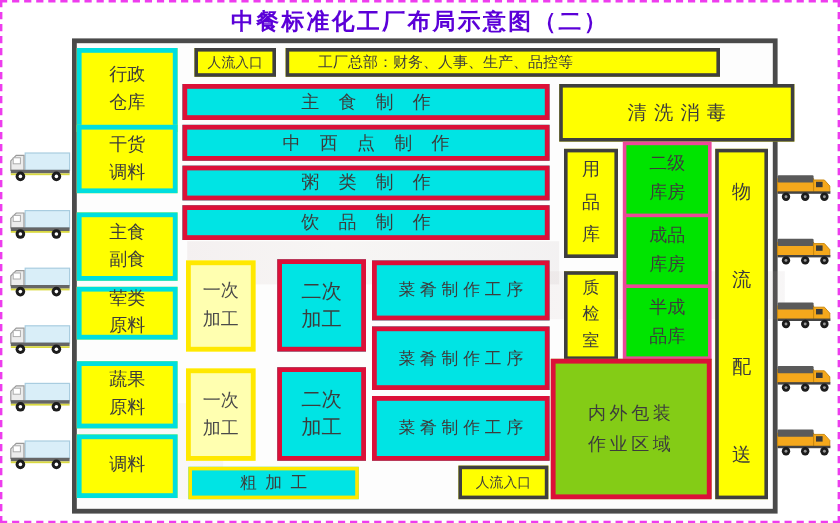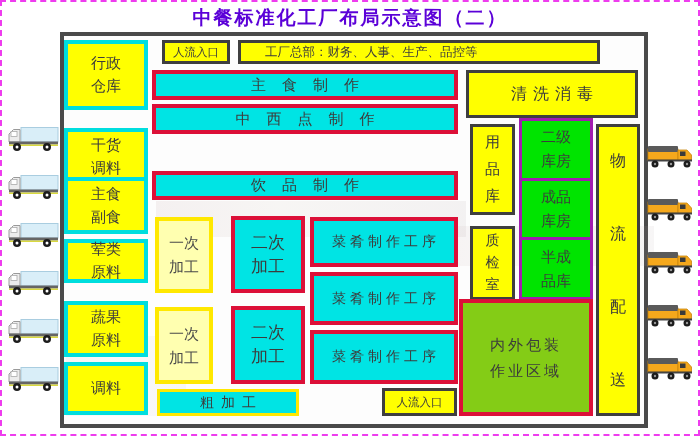--- a/index.html
+++ b/index.html
@@ -18,40 +18,40 @@
   .darkb{background:#ffff00;border:3px solid #3f3f3f;}
   .bar{left:150px;width:306px;background:#00e4e4;border:4px solid #dc1038;font-size:15px;}
   .bar span{letter-spacing:16px;padding-left:16px;}
   .dish{left:308px;width:148px;background:#00e4e4;border:4px solid #dc1038;font-size:14px;}
   .dish span{letter-spacing:4px;padding-left:4px;}
   .prim{left:153px;width:58px;background:#ffffb0;border:4px solid #ffe800;font-size:15px;line-height:24px;color:#4a4a4a;}
   .seco{left:229px;width:74px;background:#00e4e4;border:4px solid #dc1038;font-size:17px;line-height:24px;}
   .ybord{background:#00e4e4;border:3px solid #ffe800;font-size:14px;}
   #top-entrance{left:160px;top:38px;width:68px;height:24px;font-size:11.5px;}
   #hq-bar{left:236px;top:38px;width:362px;height:24px;font-size:12.5px;justify-content:flex-start;padding-left:24px;}
-  #cleaning{left:464px;top:68px;width:172px;height:48px;font-size:16px;}
+  #cleaning{left:464px;top:68px;width:196px;height:48px;font-size:16px;}
   #cleaning span{letter-spacing:6px;padding-left:6px;}
   #supplies{left:468px;top:122px;width:45px;height:91px;font-size:15px;line-height:27px;}
-  #green-stack{position:absolute;left:517px;top:116px;width:74px;height:182px;background:#a21caf;
+  #green-stack{position:absolute;left:517px;top:116px;width:74px;height:182px;background:#ec4899;
                box-sizing:border-box;padding:3px;display:flex;flex-direction:column;gap:3px;}
   .gcell{flex:1;background:#00e400;display:flex;align-items:center;justify-content:center;
          text-align:center;white-space:pre-line;font-size:15px;line-height:24px;color:#3c3c3c;}
   #qc-room{left:468px;top:224px;width:45px;height:74px;font-size:14px;line-height:22px;}
   #packaging{left:457px;top:297px;width:134px;height:117px;background:#84cc16;border:4px solid #dc1038;
              font-size:15px;line-height:26px;letter-spacing:3px;}
   #logistics{left:594px;top:122px;width:44px;height:292px;font-size:16px;line-height:73px;}
   #primary-1{top:215px;height:76px;}  #secondary-1{top:214px;height:77px;}
   #primary-2{top:305px;height:77px;}  #secondary-2{top:304px;height:78px;}
   #dish-1{top:215px;height:50px;} #dish-2{top:270px;height:53px;} #dish-3{top:328px;height:54px;}
   #bar-1{top:68px;height:30px;} #bar-2{top:102px;height:30px;} #bar-3{top:136px;height:29px;} #bar-4{top:169px;height:29px;}
   #rough{left:155px;top:387px;width:142px;height:27px;}
   #rough span{letter-spacing:7px;padding-left:7px;}
   #ingredients{left:303px;top:387px;width:74px;height:26px;}
   #bottom-entrance{left:380px;top:386px;width:75px;height:28px;font-size:11.5px;}
-  #sto-1{top:38px;height:70px;align-items:center;} #sto-2{top:126px;height:57px;} #sto-3{top:175px;height:57px;}
+  #sto-1{top:38px;height:70px;align-items:center;} #sto-2{top:102px;height:57px;} #sto-3{top:175px;height:57px;}
   #sto-4{top:237px;height:44px;} #sto-5{top:299px;height:56px;} #sto-6{top:360px;height:53px;}
   .lane{position:absolute;}
   #truck-lane-left{left:5px;top:124px;width:52px;height:290px;}
   #truck-lane-right{left:645px;top:141px;width:46px;height:280px;}
   .truck{position:absolute;left:0;width:52px;height:26px;}
 </style>
 </head>
 <body>
 
 <div id="stage">
@@ -73,20 +73,21 @@
 原料</span></div>
   <div class="box sto" id="sto-5"><span>蔬果
 原料</span></div>
   <div class="box sto" id="sto-6"><span>调料</span></div>
 
   <div class="box darkb" id="top-entrance"><span>人流入口</span></div>
   <div class="box darkb" id="hq-bar"><span>工厂总部：财务、人事、生产、品控等</span></div>
 
   <div class="box bar" id="bar-1"><span>主食制作</span></div>
   <div class="box bar" id="bar-2"><span>中西点制作</span></div>
+  <div class="box bar" id="bar-3"><span>粥类制作</span></div>
   <div class="box bar" id="bar-4"><span>饮品制作</span></div>
 
   <div class="box prim" id="primary-1"><span>一次
 加工</span></div>
   <div class="box seco" id="secondary-1"><span>二次
 加工</span></div>
   <div class="box prim" id="primary-2"><span>一次
 加工</span></div>
   <div class="box seco" id="secondary-2"><span>二次
 加工</span></div>

